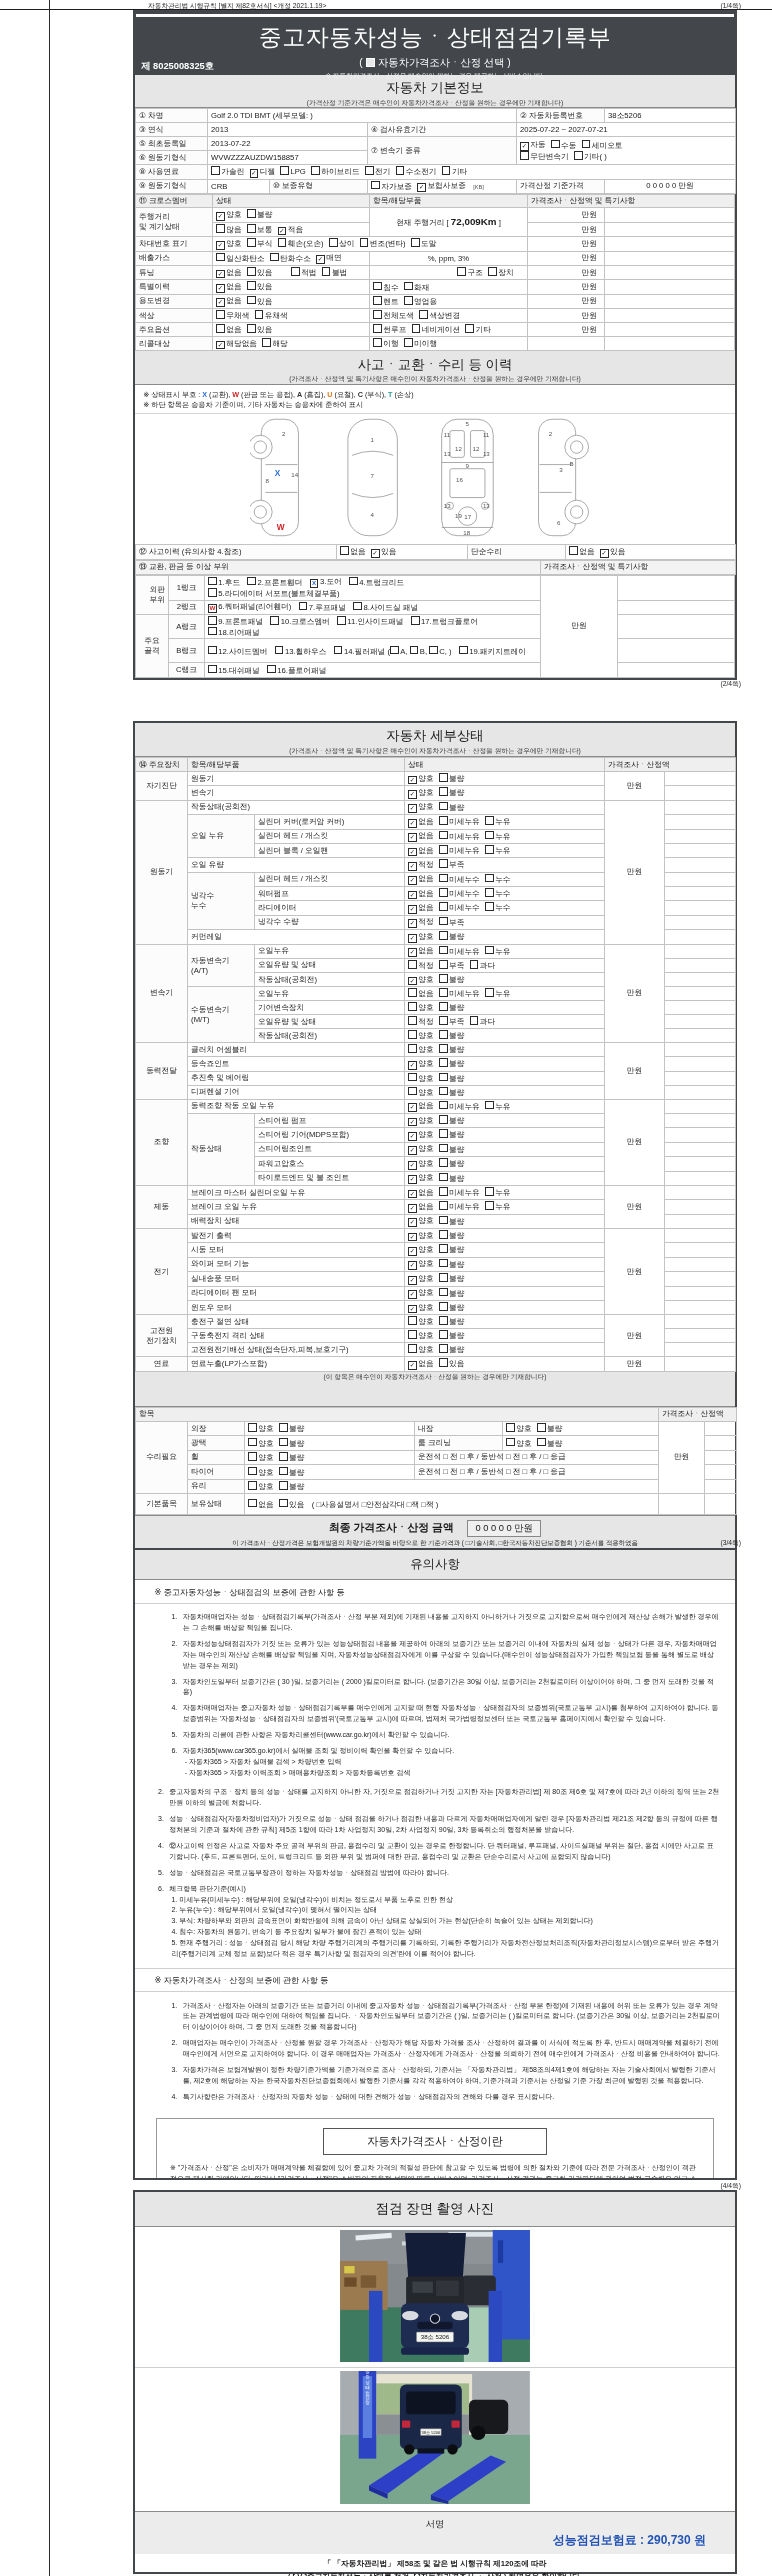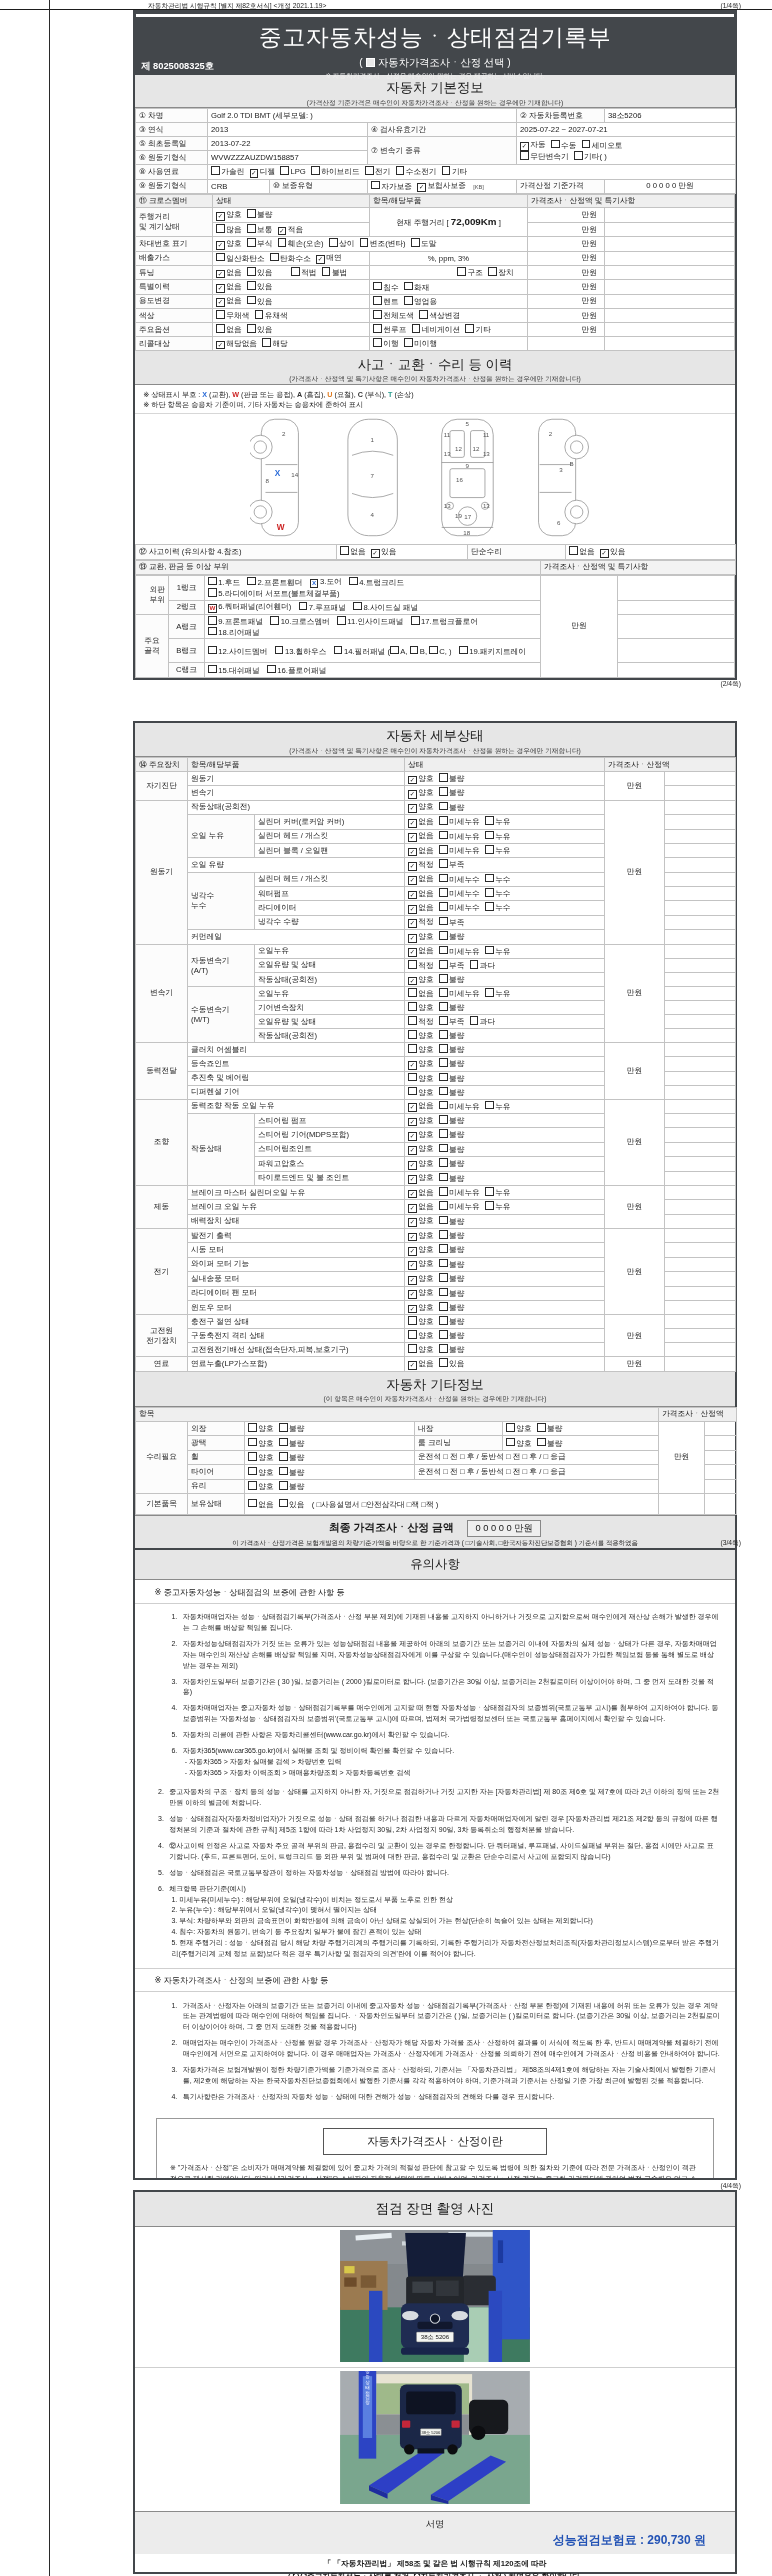--- a/index.html
+++ b/index.html
@@ -623,21 +623,20 @@
           <td rowspan="1" class="lbl" style="text-align:center">연료</td>
           <td colspan="2">연료누출(LP가스포함)</td>
           <td><span class="cb"><span class="bx ck">✓</span><span class="cl">없음</span></span><span class="cb"><span class="bx"></span><span class="cl">있음</span></span></td>
           <td rowspan="1" class="pricec">만원</td>
           <td></td>
         </tr>
       </tbody>
   </table>
 
   <div class="sechead" style="height:34px;">
-    <div class="t">자동차 기타정보</div>
     <div class="n">(이 항목은 매수인이 자동차가격조사ㆍ산정을 원하는 경우에만 기재합니다)</div>
   </div>
 
   <table id="other-table">
     <colgroup>
         <col style="width:52px">
         <col style="width:57px">
         <col style="width:170px">
         <col style="width:88px">
         <col style="width:156px">

